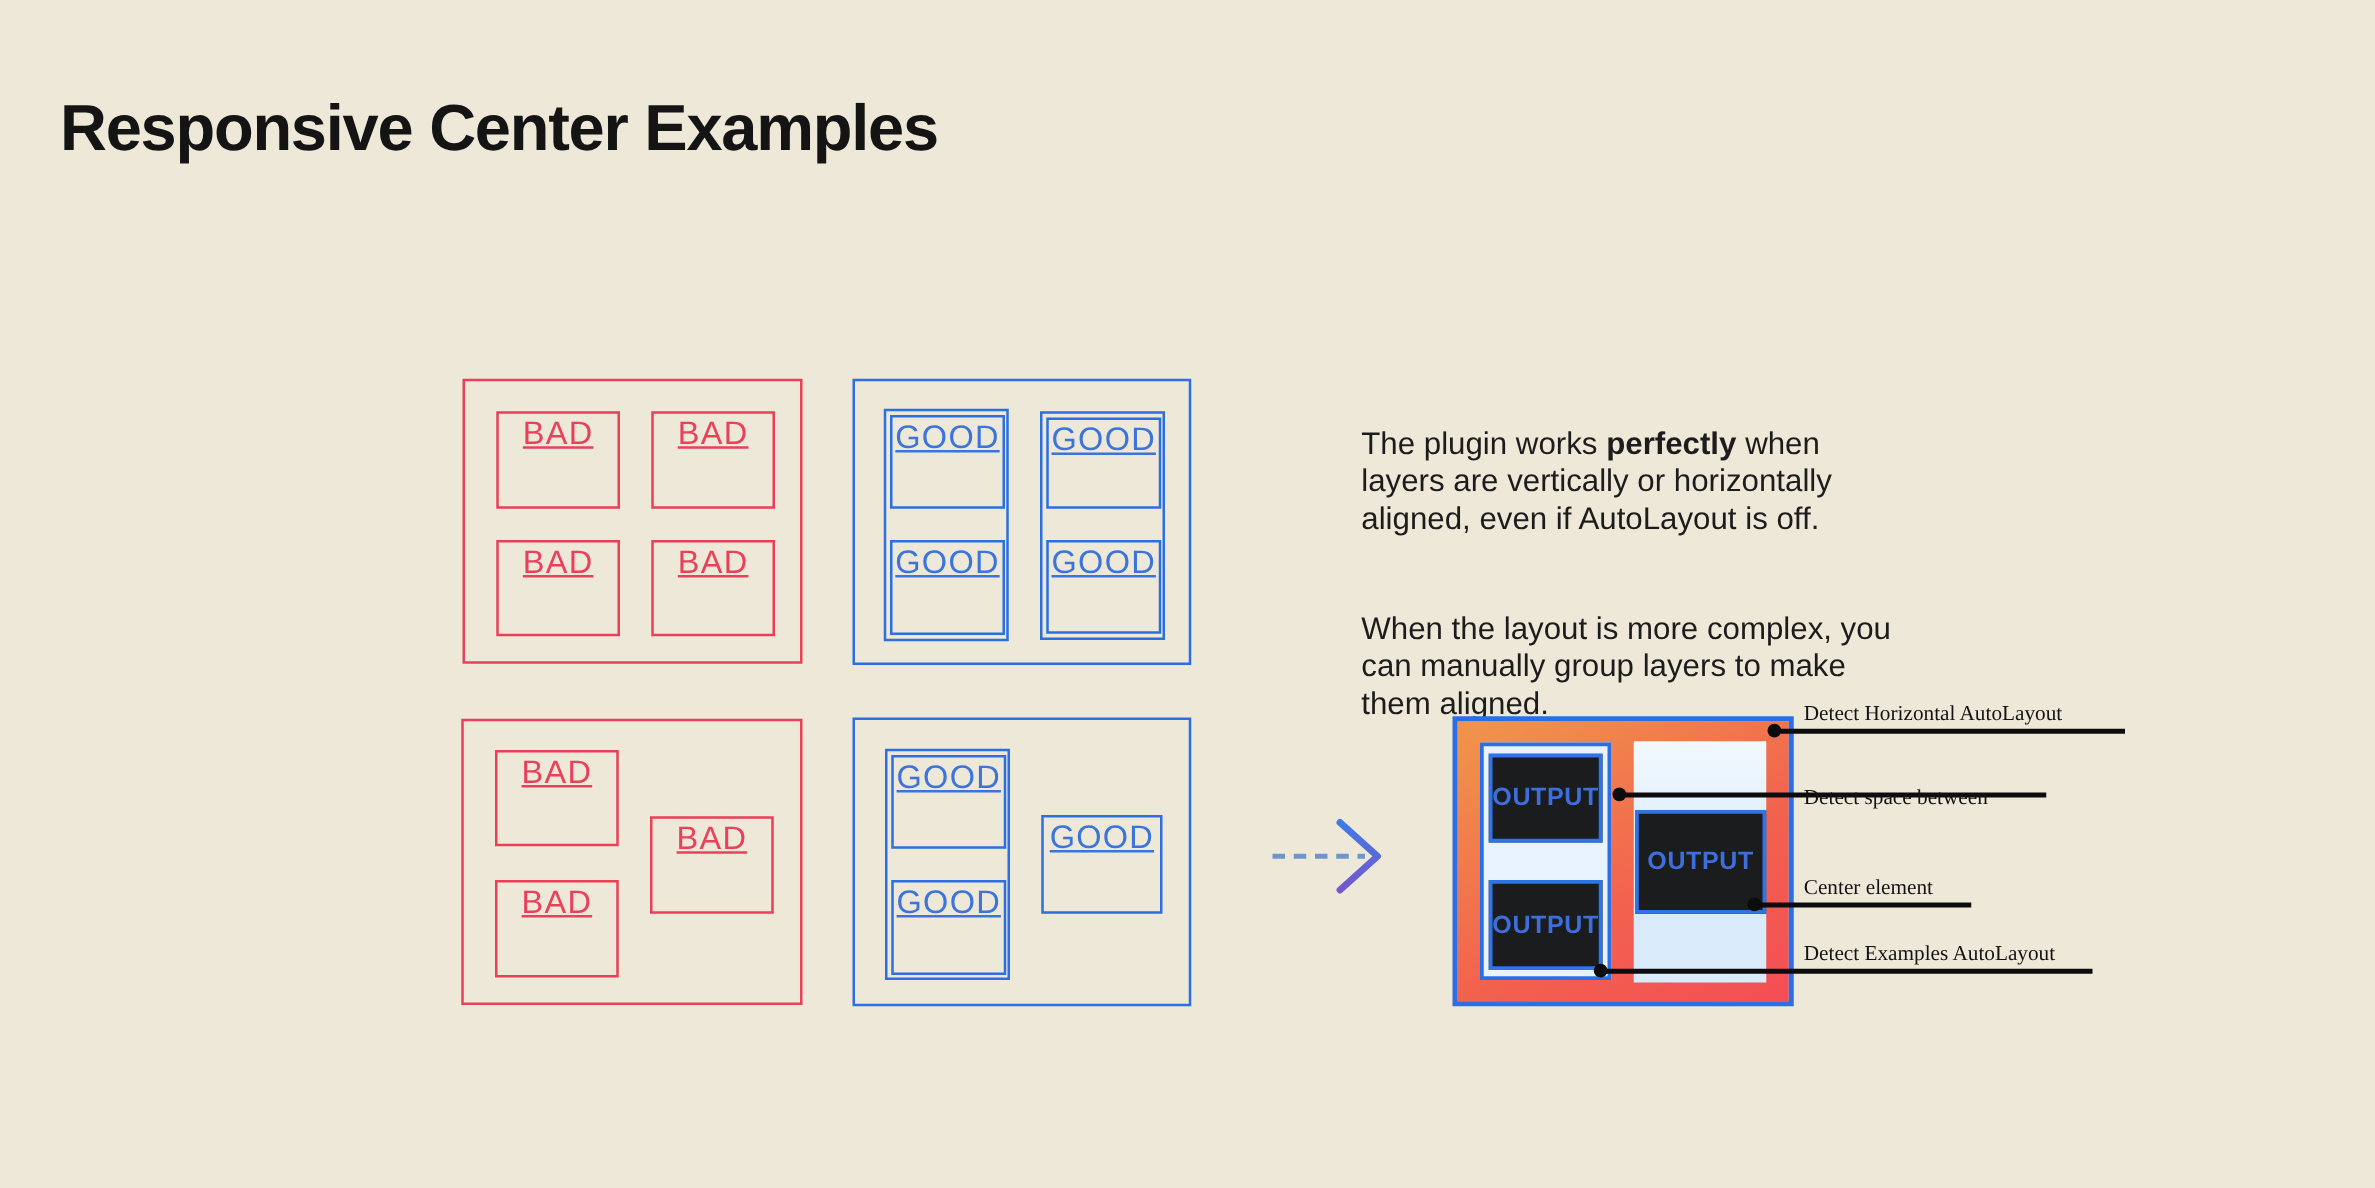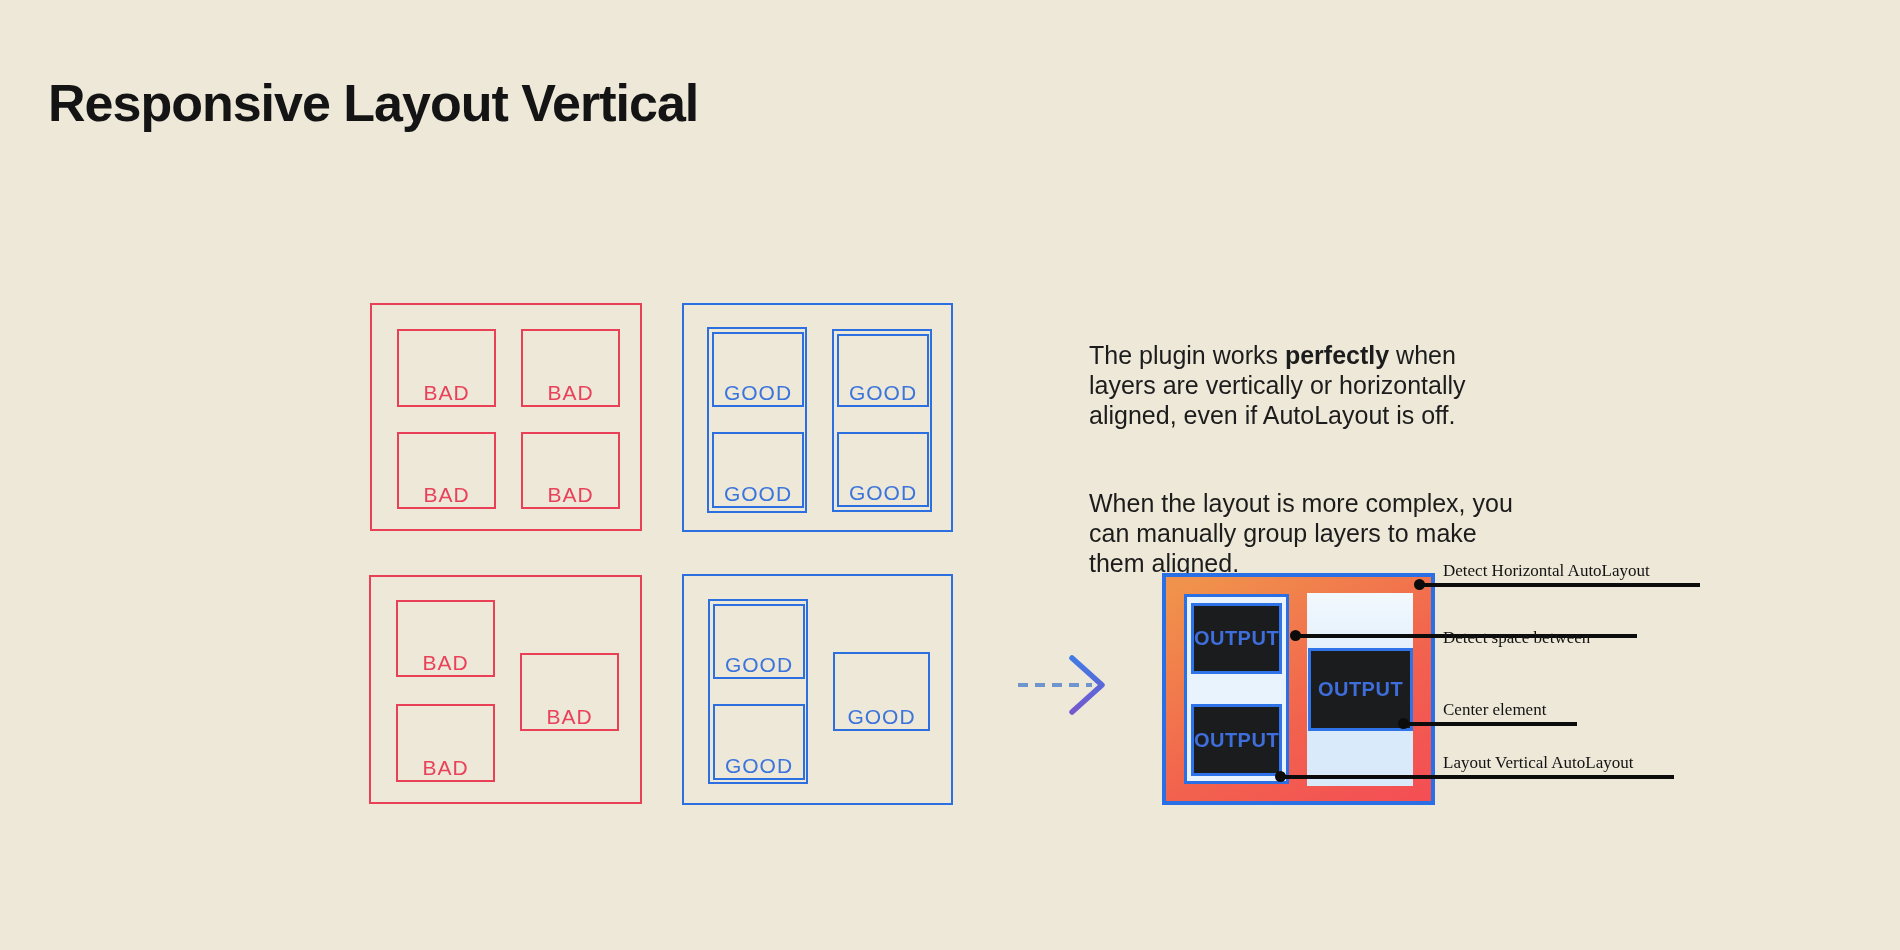--- a/index.html
+++ b/index.html
@@ -8,22 +8,22 @@
   .abs{position:absolute;box-sizing:border-box;font-family:Liberation Serif, serif;}
 
   .page-title{position:absolute;left:48px;top:40px;font-size:52px;line-height:1.1;
               font-weight:800;letter-spacing:-1px;color:#141414;}
 
   
   .frame{position:absolute;box-sizing:border-box;border:2px solid;}
   .frame.red{border-color:#E94058;}
   .frame.blue{border-color:#2B6FE0;}
   .cell{position:absolute;box-sizing:border-box;border:2px solid;
-        display:flex;align-items:flex-end;justify-content:center;
-        font-size:21px;font-weight:500;letter-spacing:1px;}
+        display:flex;align-items:flex-start;justify-content:center;
+        font-size:26px;font-weight:500;letter-spacing:1px;text-decoration:underline;}
   .cell.red{border-color:#E94058;color:#E9415A;}
   .cell.blue{border-color:#2B6FE0;color:#3B74DC;}
   .group{position:absolute;box-sizing:border-box;border:2px solid #2B6FE0;}
 
   
   .desc{position:absolute;left:1089px;top:310px;font-size:25px;line-height:30px;
         color:#1C1C1C;white-space:pre-line;}
   .desc p{margin:0;}
   .desc p + p{margin-top:28px;}
 
@@ -45,21 +45,21 @@
   
   .ann-line{position:absolute;height:4px;background:#0C0C0C;}
   .ann-dot{position:absolute;width:11px;height:11px;border-radius:50%;background:#0C0C0C;}
   .ann-label{position:absolute;font-size:17px;line-height:20px;font-weight:500;color:#131313;}
 </style>
 </head>
 <body>
 
 <div class="stage">
 
-  <h1 class="page-title">Responsive Layout Vertical</h1>
+  <h1 class="page-title">Responsive Center Examples</h1>
 
   <div class="frame red" style="left:370px;top:303px;width:272px;height:228px;">
     <div class="cell red" style="left:25px;top:24px;width:99px;height:78px;">
         <span>BAD</span>
       </div>
     <div class="cell red" style="left:149px;top:24px;width:99px;height:78px;">
         <span>BAD</span>
       </div>
     <div class="cell red" style="left:25px;top:127px;width:99px;height:77px;">
         <span>BAD</span>
@@ -163,16 +163,16 @@
 
   <div>
     <div class="ann-dot abs" style="left:1398px;top:718px;"></div>
     <div class="ann-line abs" style="left:1404px;top:722px;width:173px;"></div>
     <div class="ann-label abs" style="left:1443px;top:700px;">Center element</div>
   </div>
 
   <div>
     <div class="ann-dot abs" style="left:1275px;top:771px;"></div>
     <div class="ann-line abs" style="left:1281px;top:775px;width:393px;"></div>
-    <div class="ann-label abs" style="left:1443px;top:753px;">Layout Vertical AutoLayout</div>
+    <div class="ann-label abs" style="left:1443px;top:753px;">Detect Examples AutoLayout</div>
   </div>
 
 </div>
 
 </body></html>

